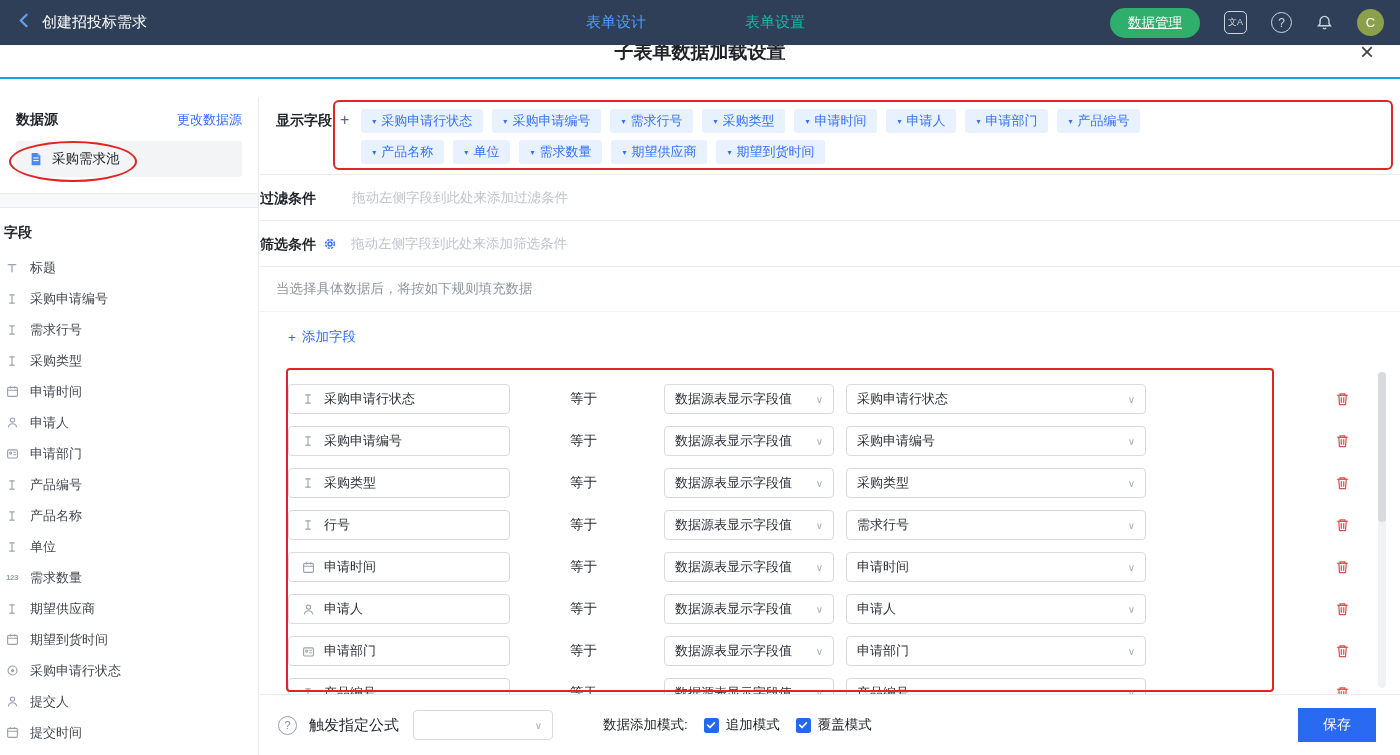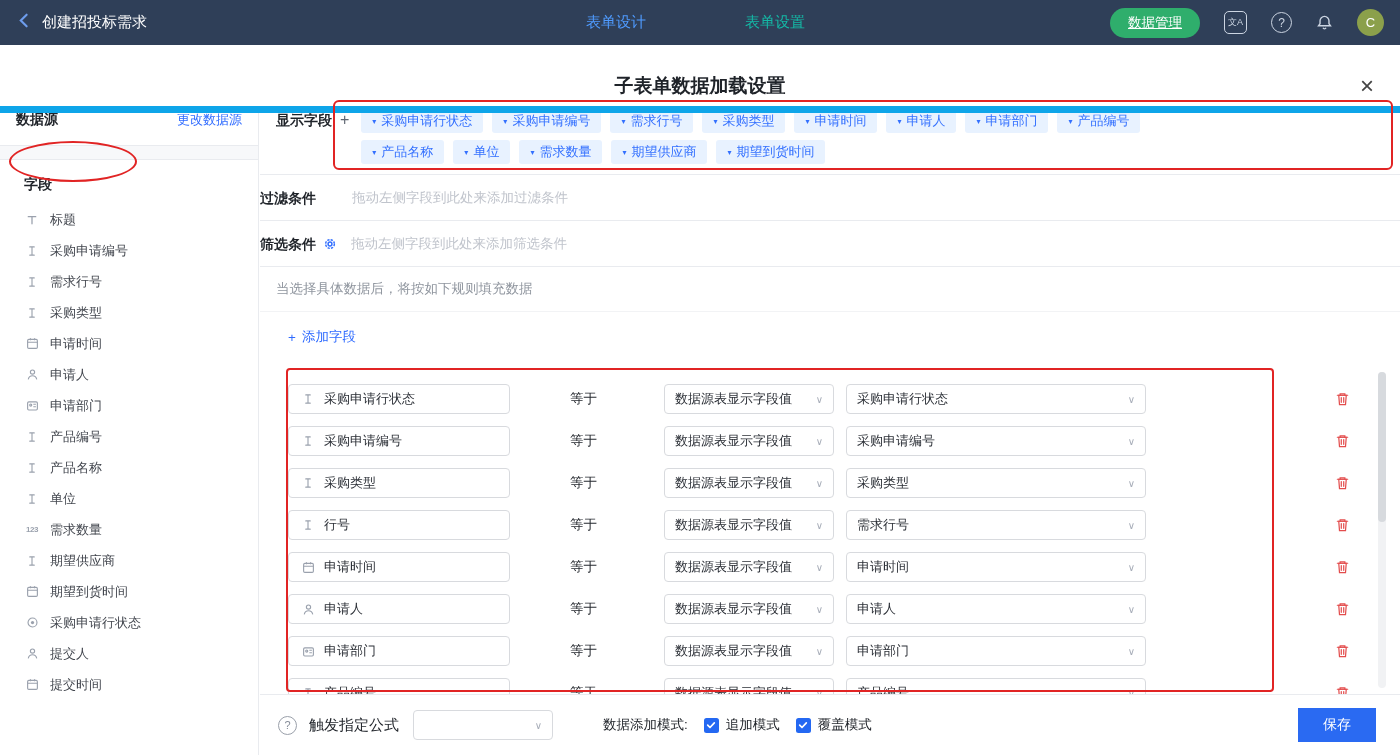--- a/index.html
+++ b/index.html
@@ -18,36 +18,36 @@
   .green-pill{background:#2fae6c;color:#fff;font-size:13.5px;padding:6px 18px;border-radius:16px;cursor:pointer;text-decoration:underline;}
   .tb-icon{color:#ccd5e2;display:flex;align-items:center;cursor:pointer;}
   .lang-box{width:21px;height:21px;border:1.4px solid #ccd5e2;border-radius:5px;color:#ccd5e2;
             font-size:9px;display:flex;align-items:center;justify-content:center;}
   .help-circle{width:19px;height:19px;border:1.4px solid #ccd5e2;border-radius:50%;
                font-size:12px;display:flex;align-items:center;justify-content:center;}
   .avatar{width:27px;height:27px;border-radius:50%;background:#8ba04b;color:#fff;font-size:13px;
           display:flex;align-items:center;justify-content:center;cursor:pointer;}
 
   
-  .modal-header{position:absolute;top:61px;left:0;width:100%;height:52px;background:#fff;
-                border-bottom:7px solid #0ea5e9;box-sizing:border-box;z-index:5;}
+  .modal-header{position:absolute;top:27px;left:0;width:100%;height:52px;background:#fff;
+                border-bottom:2px solid #0ea5e9;box-sizing:border-box;z-index:5;}
   .modal-title{text-align:center;line-height:50px;font-size:19px;font-weight:700;}
   .close-btn{position:absolute;right:26px;top:11px;font-size:24px;color:#444;cursor:pointer;line-height:28px;}
 
   
   .sidebar{position:absolute;top:97px;left:0;width:259px;bottom:0;border-right:1px solid #e9ebef;
            box-sizing:border-box;background:#fff;overflow:hidden;}
   .ds-section{padding:14px 16px 16px;border-bottom:1px solid #e9ebef;}
   .ds-head{display:flex;justify-content:space-between;align-items:center;}
   .sec-title{font-size:14px;font-weight:700;}
   .blue-link{font-size:13px;color:#2f6bff;cursor:pointer;}
   .ds-item{margin-top:12px;height:36px;background:#f3f4f6;border-radius:3px;display:flex;
            align-items:center;gap:8px;padding:0 12px;font-size:13.5px;cursor:pointer;}
   .sidebar-gap{height:13px;background:#f7f8fa;border-bottom:1px solid #e9ebef;}
-  .fields-section{padding:16px 24px 0;}
+  .fields-section{padding:16px 4px 0;}
   .field-list{margin-top:10px;}
   .field-item{height:31px;display:flex;align-items:center;gap:10px;font-size:13px;color:#42464e;cursor:grab;}
   .f-icon{width:16px;display:inline-flex;justify-content:center;align-items:center;color:#9aa1ad;flex:none;}
   .num-ic{font-size:8px;letter-spacing:-0.5px;color:#9aa1ad;font-weight:700;}
 
   
   .main{position:absolute;top:97px;left:260px;right:0;bottom:61px;overflow:hidden;background:#fff;}
   .display-row{display:flex;padding:10px 0 10px 16px;border-bottom:1px solid #e9ebef;
                min-height:75px;box-sizing:border-box;align-items:flex-start;}
   .row-label{font-size:14px;font-weight:700;line-height:26px;white-space:nowrap;}
@@ -143,20 +143,31 @@
     <div class="modal-title">子表单数据加载设置</div>
     <span class="close-btn"><span>×</span></span>
   </div>
 
   <div class="sidebar">
     <div class="ds-section">
       <div class="ds-head">
         <span class="sec-title">数据源</span>
         <span class="blue-link">更改数据源</span>
       </div>
+      <div class="ds-item">
+        <span class="f-icon">
+          <svg width="14" height="14" viewBox="0 0 16 16">
+              <path d="M3 1h7l3 3v11H3z" fill="#4a89f3"></path>
+              <path d="M10 1l3 3h-3z" fill="#a9c7fa"></path>
+              <rect x="5" y="6.2" width="6" height="1.2" fill="#fff"></rect>
+              <rect x="5" y="9.2" width="6" height="1.2" fill="#fff"></rect>
+            </svg>
+        </span>
+        <span>采购需求池</span>
+      </div>
     </div>
     <div class="sidebar-gap"></div>
     <div class="fields-section">
       <div class="sec-title">字段</div>
       <div class="field-list">
           <div class="field-item">
             <span class="f-icon">
               <svg width="12" height="12" viewBox="0 0 16 16">
                 <path d="M3 3.5h10M8 3.5V13" stroke="currentColor" stroke-width="1.7" fill="none" stroke-linecap="round"></path>
               </svg>

